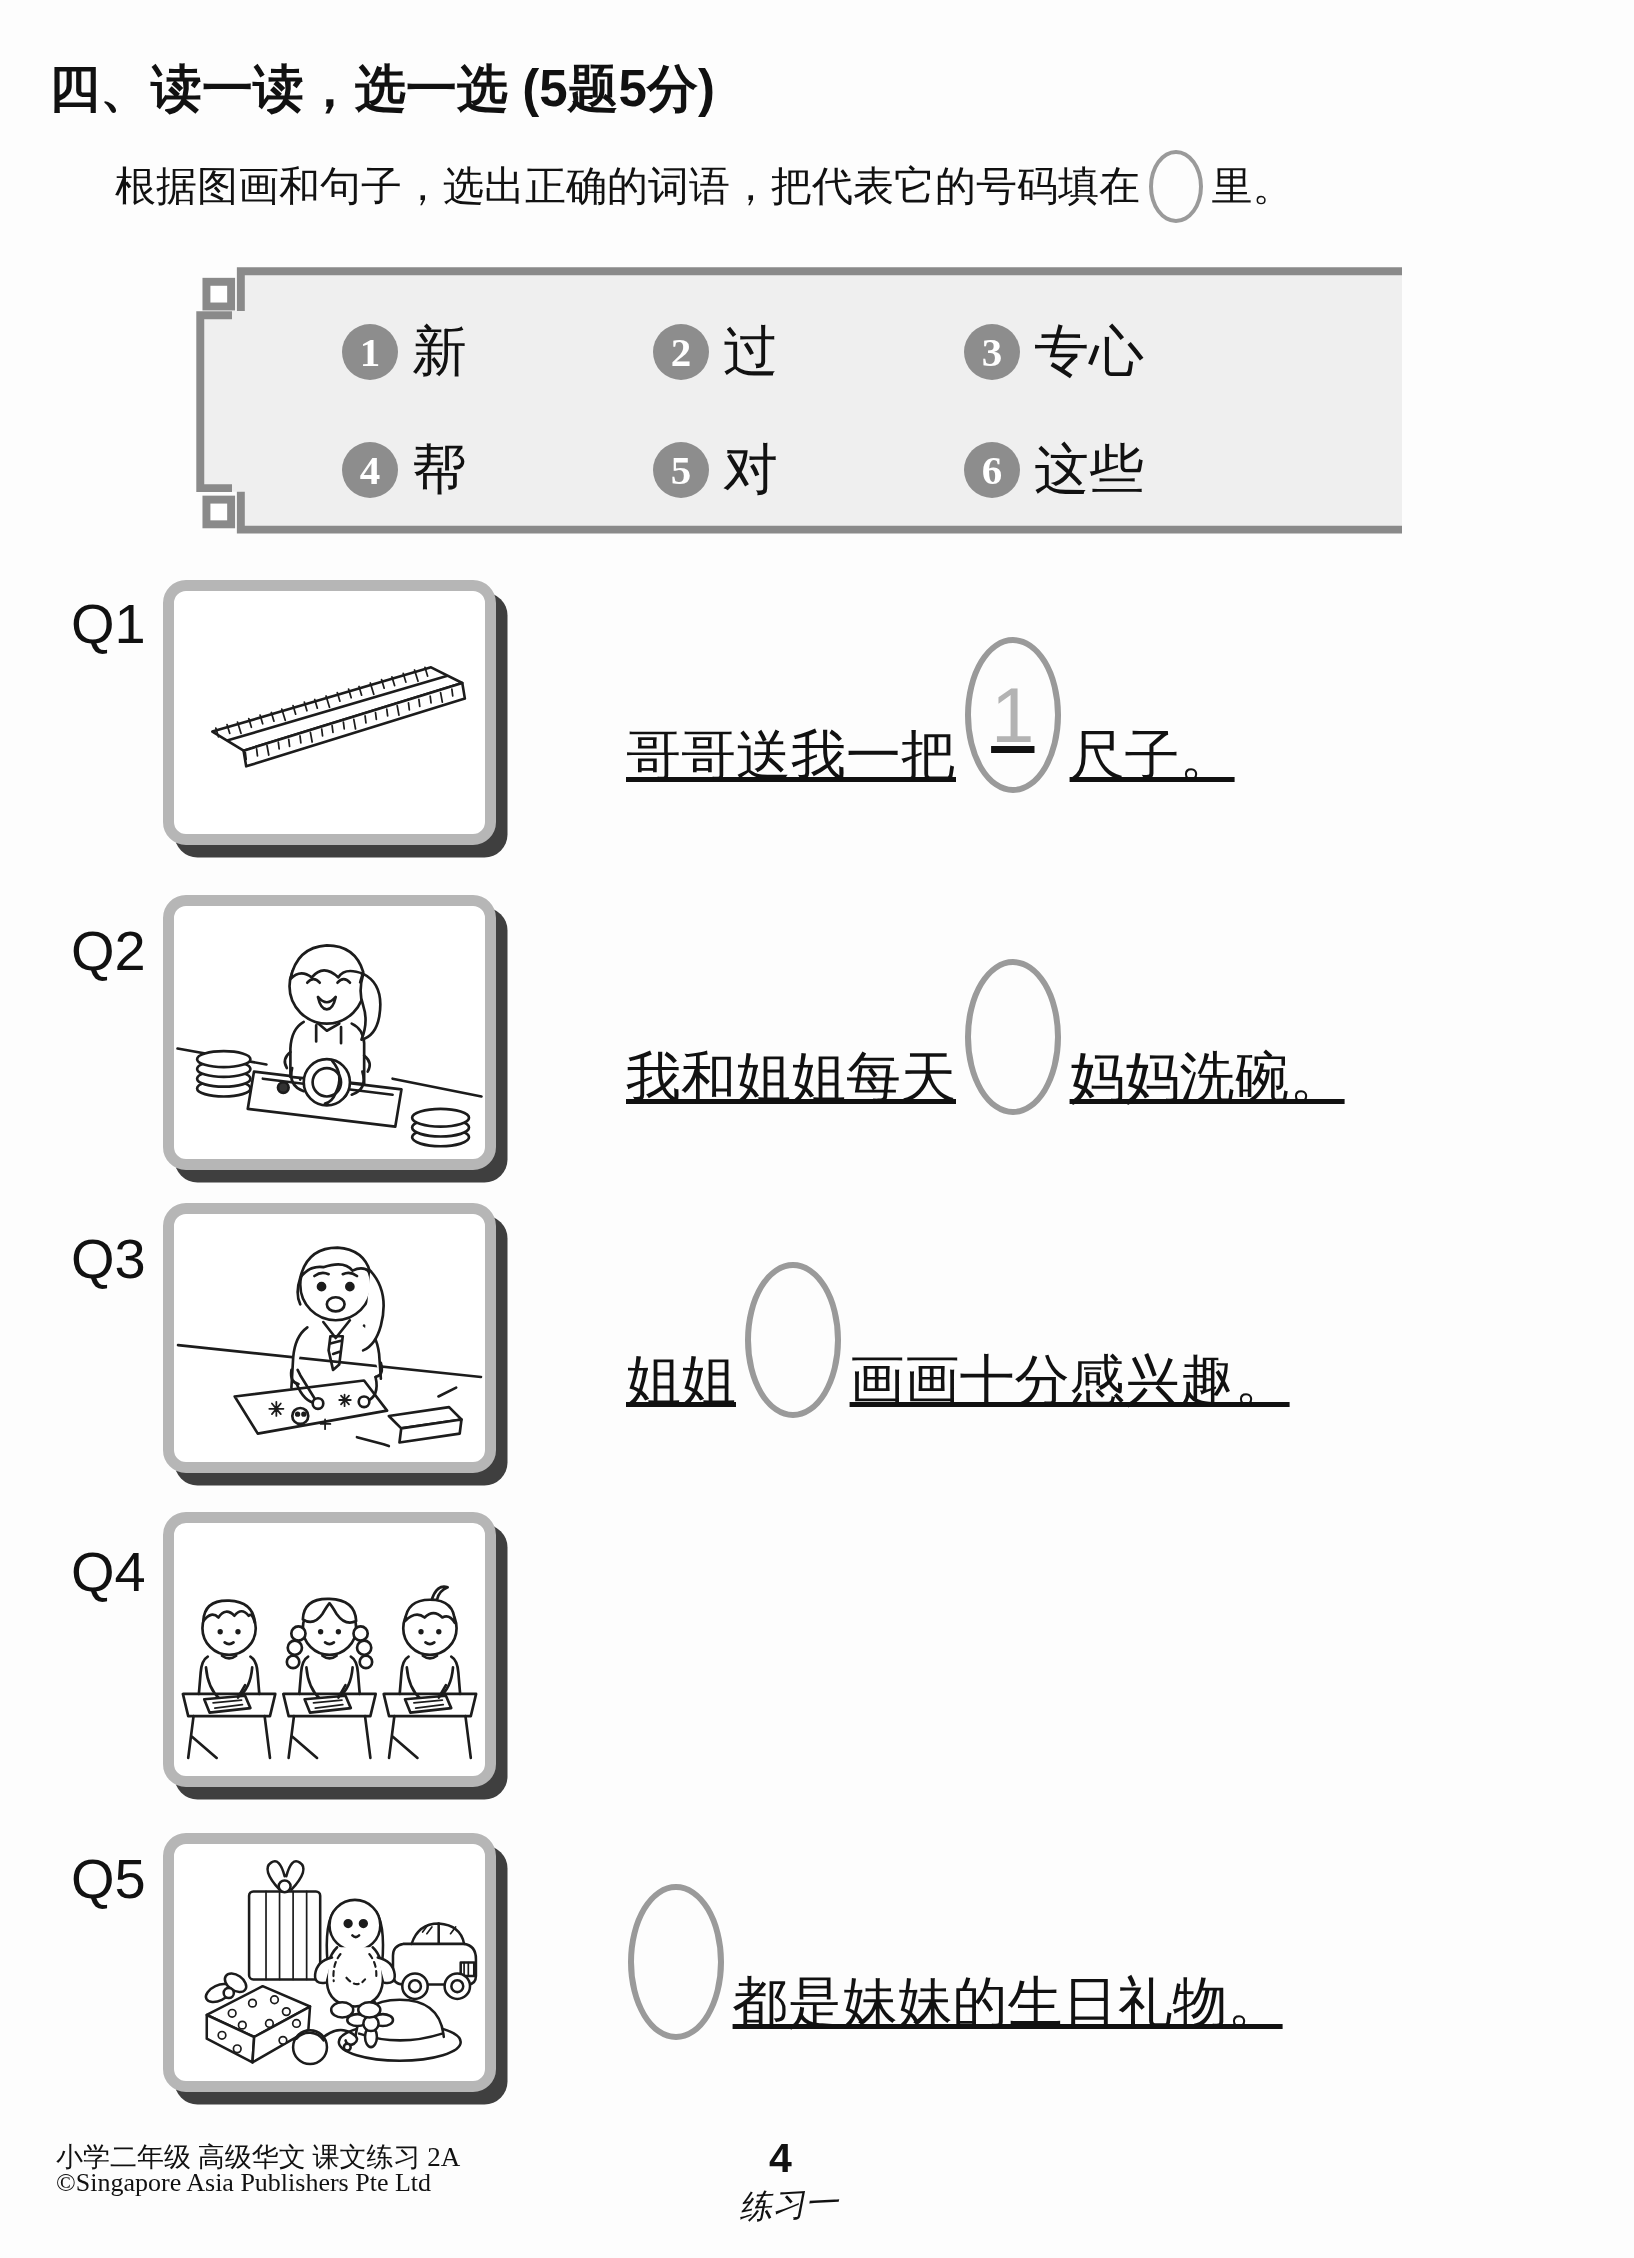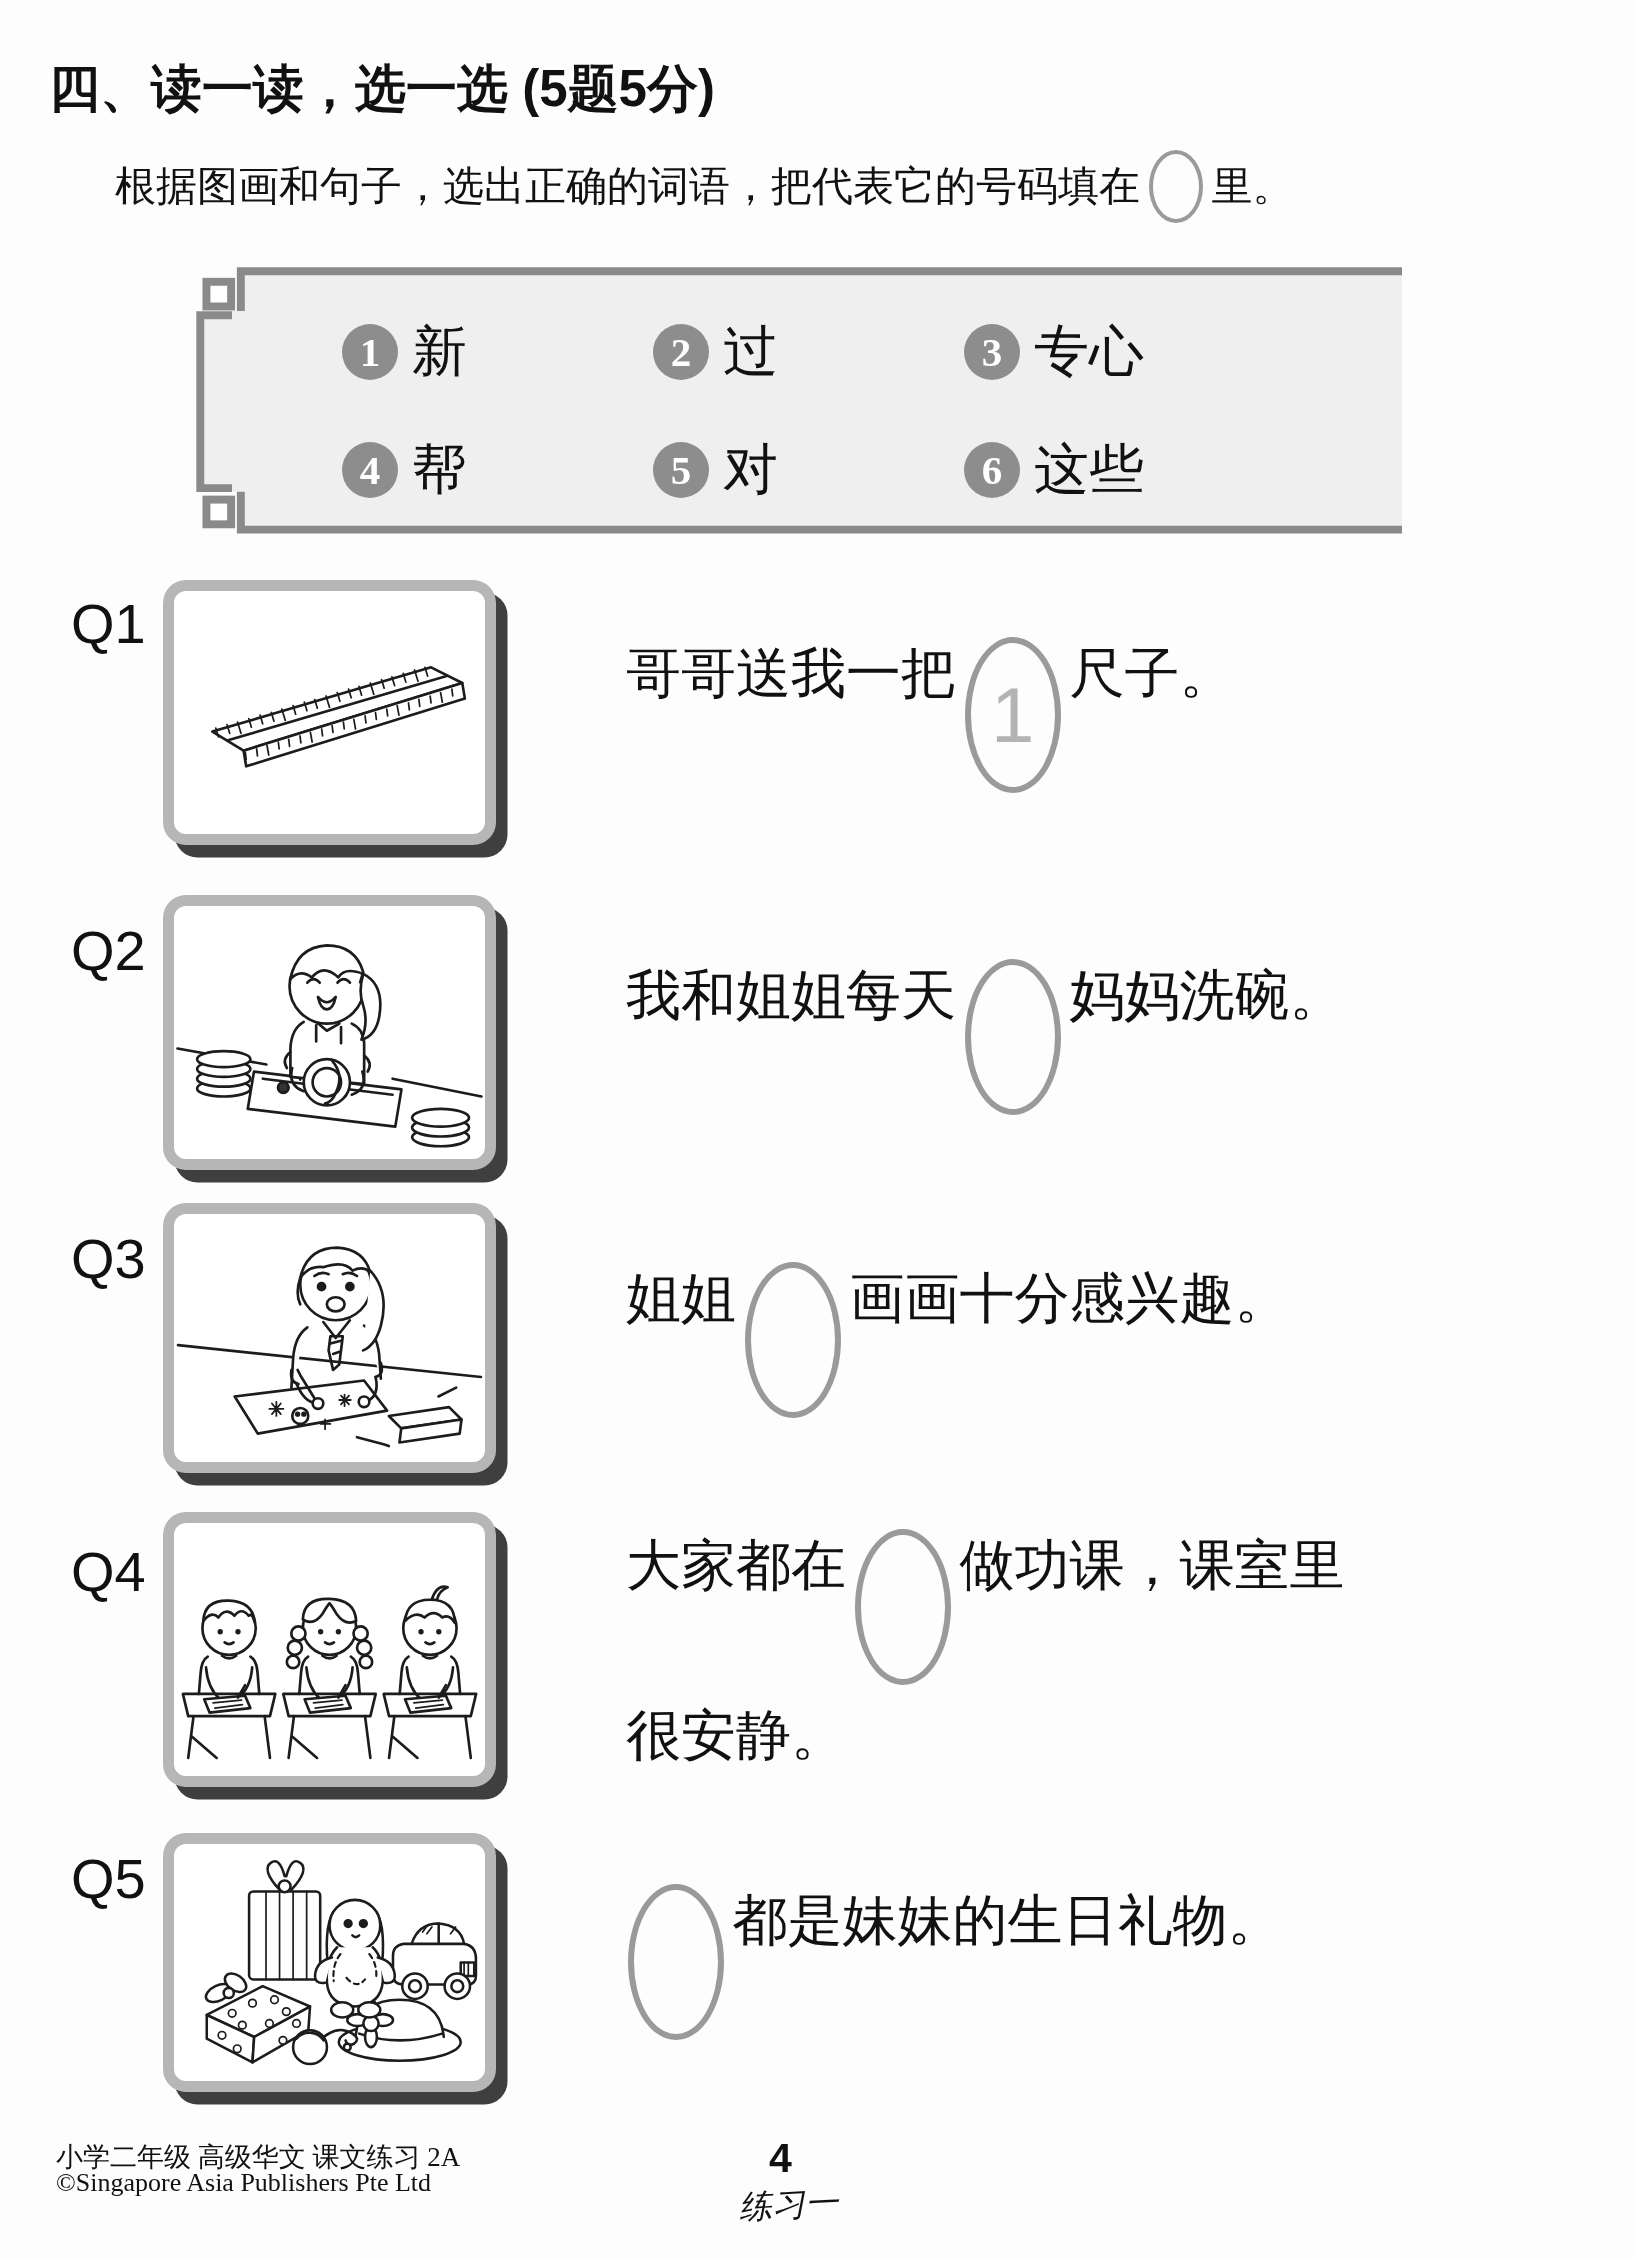--- a/index.html
+++ b/index.html
@@ -24,21 +24,21 @@
   .word{font-size:55px;}
 
   .qlabel{position:absolute;left:71px;font-family:"Liberation Sans",sans-serif;
           font-size:56px;font-weight:500;}
   .qbox{position:absolute;left:163px;width:333px;box-sizing:border-box;background:#fff;
         border:11.5px solid var(--box_border,#b6b6b6);border-radius:23px;
         box-shadow:11.5px 12.4px 0 var(--box_shadow,#3f3f3f);}
   .qbox svg{display:block;width:100%;height:100%;}
 
   .sentence{position:absolute;left:626px;font-size:55px;}
-  .sline{display:flex;align-items:flex-start;white-space:nowrap;}
+  .sline{display:flex;align-items:flex-end;white-space:nowrap;text-decoration:underline;}
   .scircle{width:84px;height:144px;border:6.2px solid var(--circle_stroke,#9a9a9a);
            border-radius:50%;margin:0 8.8px;flex:0 0 auto;display:flex;align-items:center;
            justify-content:center;font-family:"Liberation Sans",sans-serif;font-size:78px;
            color:var(--answer_gray,#b3b3b3);}
   .line2{margin-top:14px;white-space:nowrap;}
   .line2:empty{display:none;}
 
   .f-series{position:absolute;left:56px;top:2139px;font-size:27px;}
   .f-copy{position:absolute;left:56px;top:2168px;font-size:26px;}
   .f-page{position:absolute;left:769px;top:2135px;font-family:"Liberation Sans",sans-serif;
@@ -241,28 +241,20 @@
           <circle cx="39" cy="138" r="8"></circle>
           <circle cx="41" cy="154" r="7"></circle>
         <path d="M-30,106 Q-29,82 0,83 Q29,84 30,108 Q18,114 8,100 Q2,90 0,88 Q-2,90 -8,100 Q-18,114 -30,106 Z"></path>
       </g>
       <use href="#kid" x="288"></use>
       <g transform="translate(288,0)" fill="#fff" stroke="#1c1c1c" stroke-width="3" stroke-linejoin="round">
         <path d="M-28,108 Q-26,84 0,84 Q28,84 28,110 Q22,100 14,104 Q4,94 -6,104 Q-16,96 -28,108 Z"></path>
         <path d="M2,84 Q8,66 20,70 Q10,74 8,84 Z"></path>
       </g>
     </svg>
-  </div>
-  <div class="sentence" style="top:1529px">
-    <div class="sline">
-      <span>大家都在</span>
-      <span class="scircle"></span>
-      <span>做功课，课室里</span>
-    </div>
-    <div class="line2">很安静。</div>
   </div>
 
   <div class="qlabel" style="top:1846px">Q5</div>
   <div class="qbox" style="top:1833px;height:259px">
     <svg viewBox="0 0 350 280">
       <g fill="none" stroke="#1c1c1c" stroke-width="3" stroke-linecap="round" stroke-linejoin="round">
         <rect x="80" y="56" width="84" height="104" rx="5" fill="#fff"></rect>
         <path stroke-width="2" d="M100,56 V160 M116,56 V160 M132,56 V160 M148,56 V160"></path>
         <path d="M116,54 q-22,-24 -10,-32 q10,-7 16,16 M130,54 q22,-24 10,-32 q-10,-7 -16,16" fill="#fff"></path>
         <circle cx="122" cy="50" r="7" fill="#fff"></circle>

